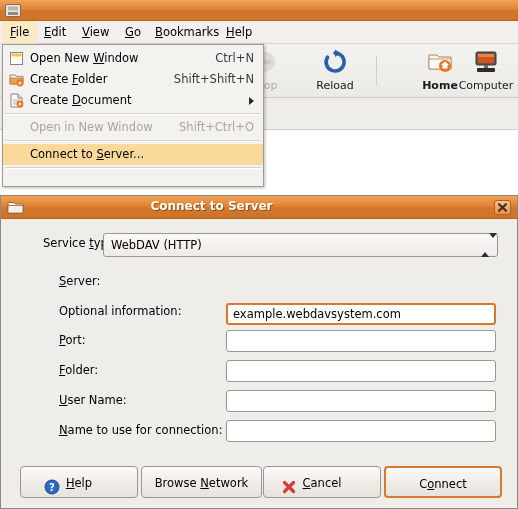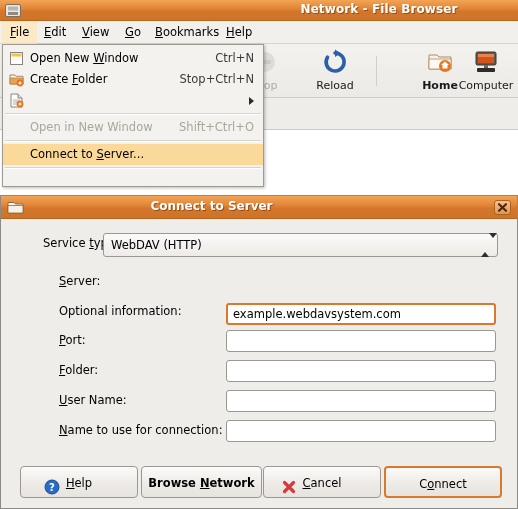--- a/index.html
+++ b/index.html
@@ -354,21 +354,20 @@
 <div id="fb-window">
 
   <div class="fb-titlebar">
     <span class="fb-title-icon">
       <svg width="16" height="15" viewBox="0 0 16 15">
         <rect x="0.5" y="1.5" width="15" height="12" rx="1.5" fill="#e9e7e3" stroke="#7c6f5f"></rect>
         <rect x="3" y="3.5" width="10" height="4" fill="#b9b5ae"></rect>
         <rect x="3" y="9" width="10" height="3" fill="#8f8a82"></rect>
       </svg>
     </span>
-    <span class="fb-title-text">Network - File Browser</span>
   </div>
 
   <div class="fb-menubar">
     <div class="menu-item active" style="left:2px;"><span class="u">F</span>ile</div>
     <div class="menu-item" style="left:36px;"><span class="u">E</span>dit</div>
     <div class="menu-item" style="left:74px;"><span class="u">V</span>iew</div>
     <div class="menu-item" style="left:117px;"><span class="u">G</span>o</div>
     <div class="menu-item" style="left:147px;"><span class="u">B</span>ookmarks</div>
     <div class="menu-item" style="left:218px;"><span class="u">H</span>elp</div>
   </div>
@@ -442,33 +441,34 @@
   <div class="mi">
     <span class="mi-ico">
       <svg width="15" height="15" viewBox="0 0 15 15">
         <path d="M1 3h5l1.2 1.3H14V12H1z" fill="#f6f2ec" stroke="#9b7e56" stroke-width="0.9"></path>
         <path d="M1 6h13v6H1z" fill="#f0a04b" stroke="#9b7e56" stroke-width="0.7"></path>
         <circle cx="11" cy="11" r="3.4" fill="#e8761e"></circle>
         <path d="M9.4 11h3.2M11 9.4v3.2" stroke="#fff" stroke-width="1.2"></path>
       </svg>
     </span>
     <span class="mi-label">Create <span class="u">F</span>older</span>
-    <span class="mi-accel">Stop+Ctrl+N</span>
+    <span class="mi-accel">Shift+Shift+N</span>
   </div>
 
   <div class="mi">
     <span class="mi-ico">
       <svg width="15" height="15" viewBox="0 0 15 15">
         <path d="M2 1h7l4 4v9H2z" fill="#fdfcfa" stroke="#8a867f"></path>
         <path d="M9 1v4h4" fill="#e6e3dd" stroke="#8a867f"></path>
         <path d="M4 7h7M4 9h7M4 11h5" stroke="#b0aca5" stroke-width="0.9"></path>
         <circle cx="11" cy="11" r="3.4" fill="#e8761e"></circle>
         <path d="M9.4 11h3.2M11 9.4v3.2" stroke="#fff" stroke-width="1.2"></path>
       </svg>
     </span>
+    <span class="mi-label">Create <span class="u">D</span>ocument</span>
     <span class="mi-arrow"></span>
   </div>
 
   <div class="mi-sep"></div>
 
   <div class="mi dis">
     <span class="mi-label">Open in New Window</span>
     <span class="mi-accel">Shift+Ctrl+O</span>
   </div>
 
@@ -559,21 +559,21 @@
           <span class="btn-ico">
             <svg width="16" height="16" viewBox="0 0 16 16">
               <circle cx="8" cy="8" r="7" fill="#2a6cc4" stroke="#1c4b8c"></circle>
               <text x="8" y="11.8" font-size="10" font-weight="bold" fill="#ffffff" text-anchor="middle" font-family="DejaVu Sans, sans-serif">?</text>
             </svg>
           </span>
           <span><span class="u">H</span>elp</span>
         </span>
       </div>
 
-      <div class="btn" style="left:140px; width:121px;font-weight:bold;">
+      <div class="btn" style="left:140px; width:121px;">
         <span>Browse <span class="u">N</span>etwork</span>
       </div>
 
       <div class="btn default" style="left:383px; width:118px;">
         <span>C<span class="u">o</span>nnect</span>
       </div>
 
       <div class="btn" style="left:262px; width:118px;">
         <span class="btn-inner">
           <span class="btn-ico">

